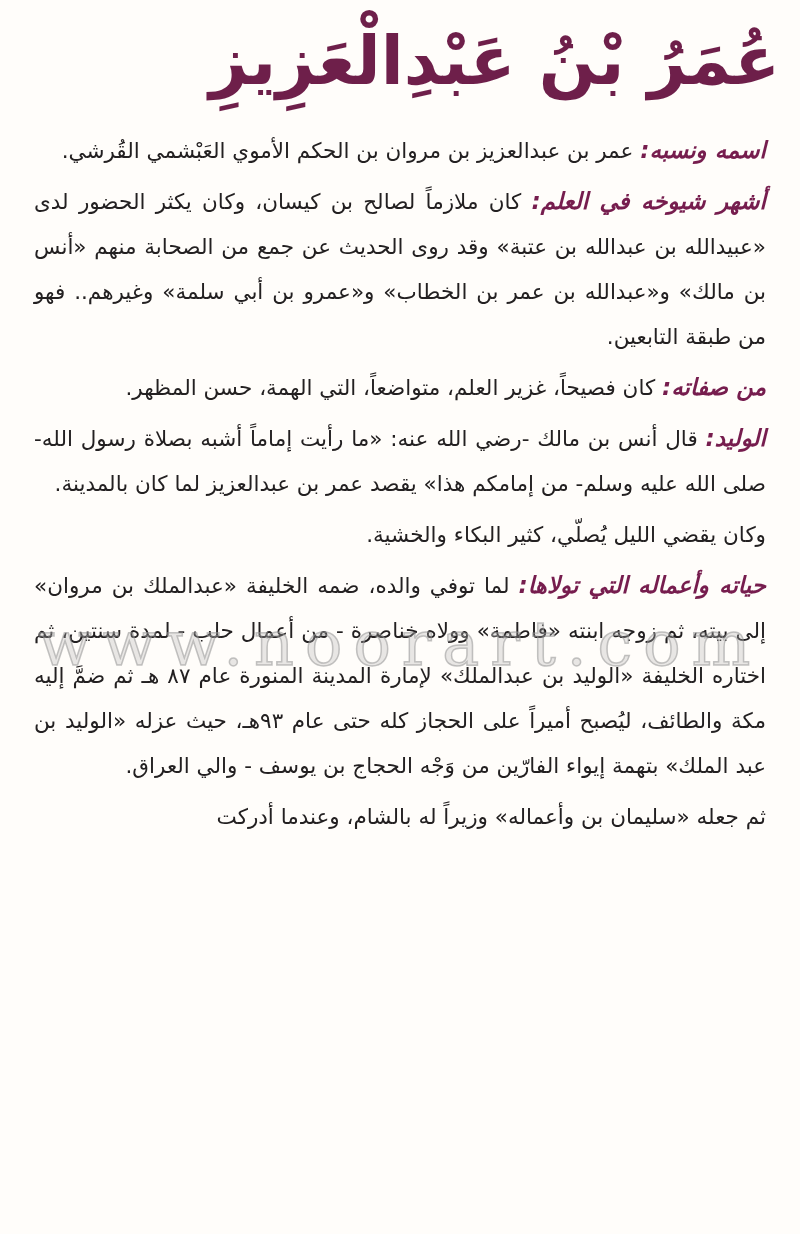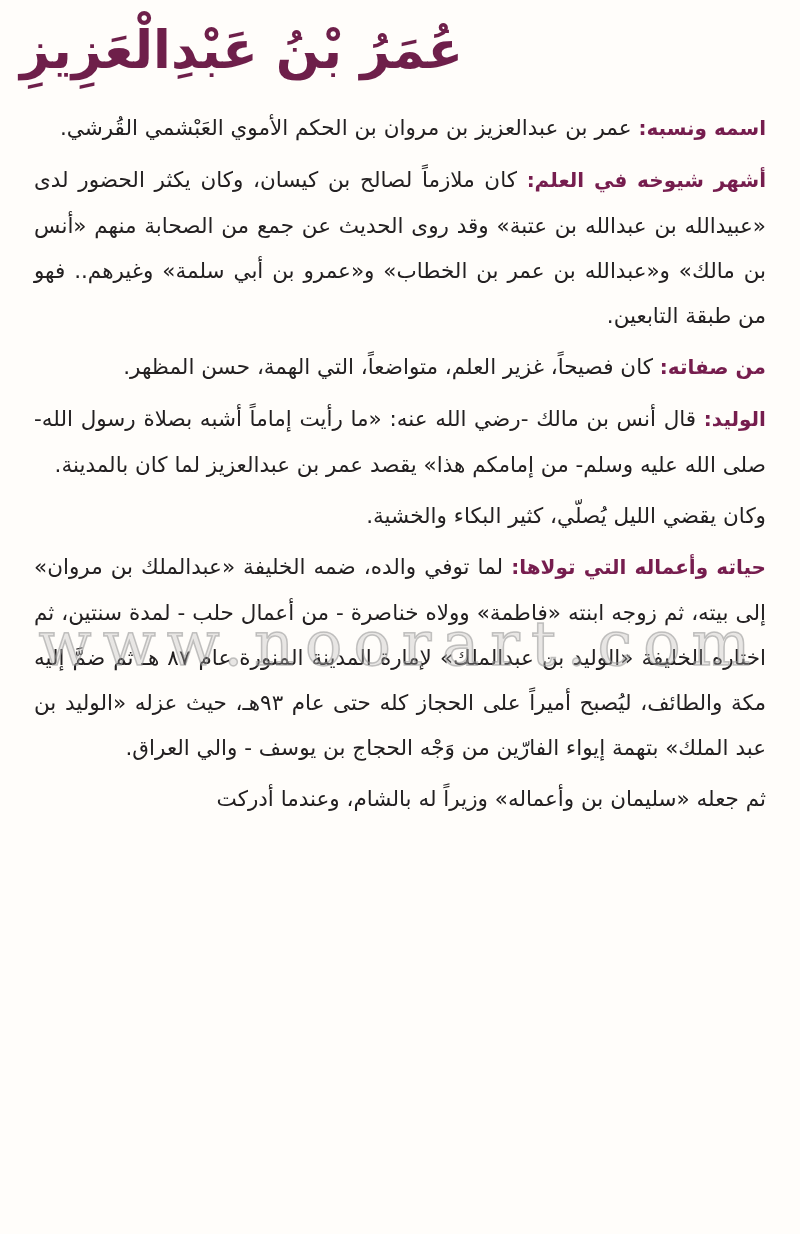--- a/index.html
+++ b/index.html
@@ -19,41 +19,42 @@
   }
   .page{
     position:relative;
     width:800px;height:1234px;
     overflow:hidden;
     background:var(--background);
   }
   .title{
     margin:10px 0 14px;
     padding:0 20px;
-    text-align:left;
+    text-align:right;
     color:var(--accent);
     font-weight:bold;
-    font-size:52px;
+    font-size:67px;
     line-height:1.55;
     letter-spacing:1px;
   }
   .content{
     padding:0 34px;
     font-size:21.5px;
     color:var(--body);
     text-align:justify;
   }
   .content p{
     margin:0 0 6px 0;
     line-height:45px;
   }
   .h{
     color:var(--heading);
     font-weight:bold;
-    font-size:20px;
+    font-size:23px;
+    font-style:italic;
   }
   .watermark{
     position:absolute;
     top:607px;left:0;
     width:100%;
     text-align:center;
     direction:ltr;
     font-family:"DejaVu Serif", serif;
     font-size:62px;
     letter-spacing:11px;

